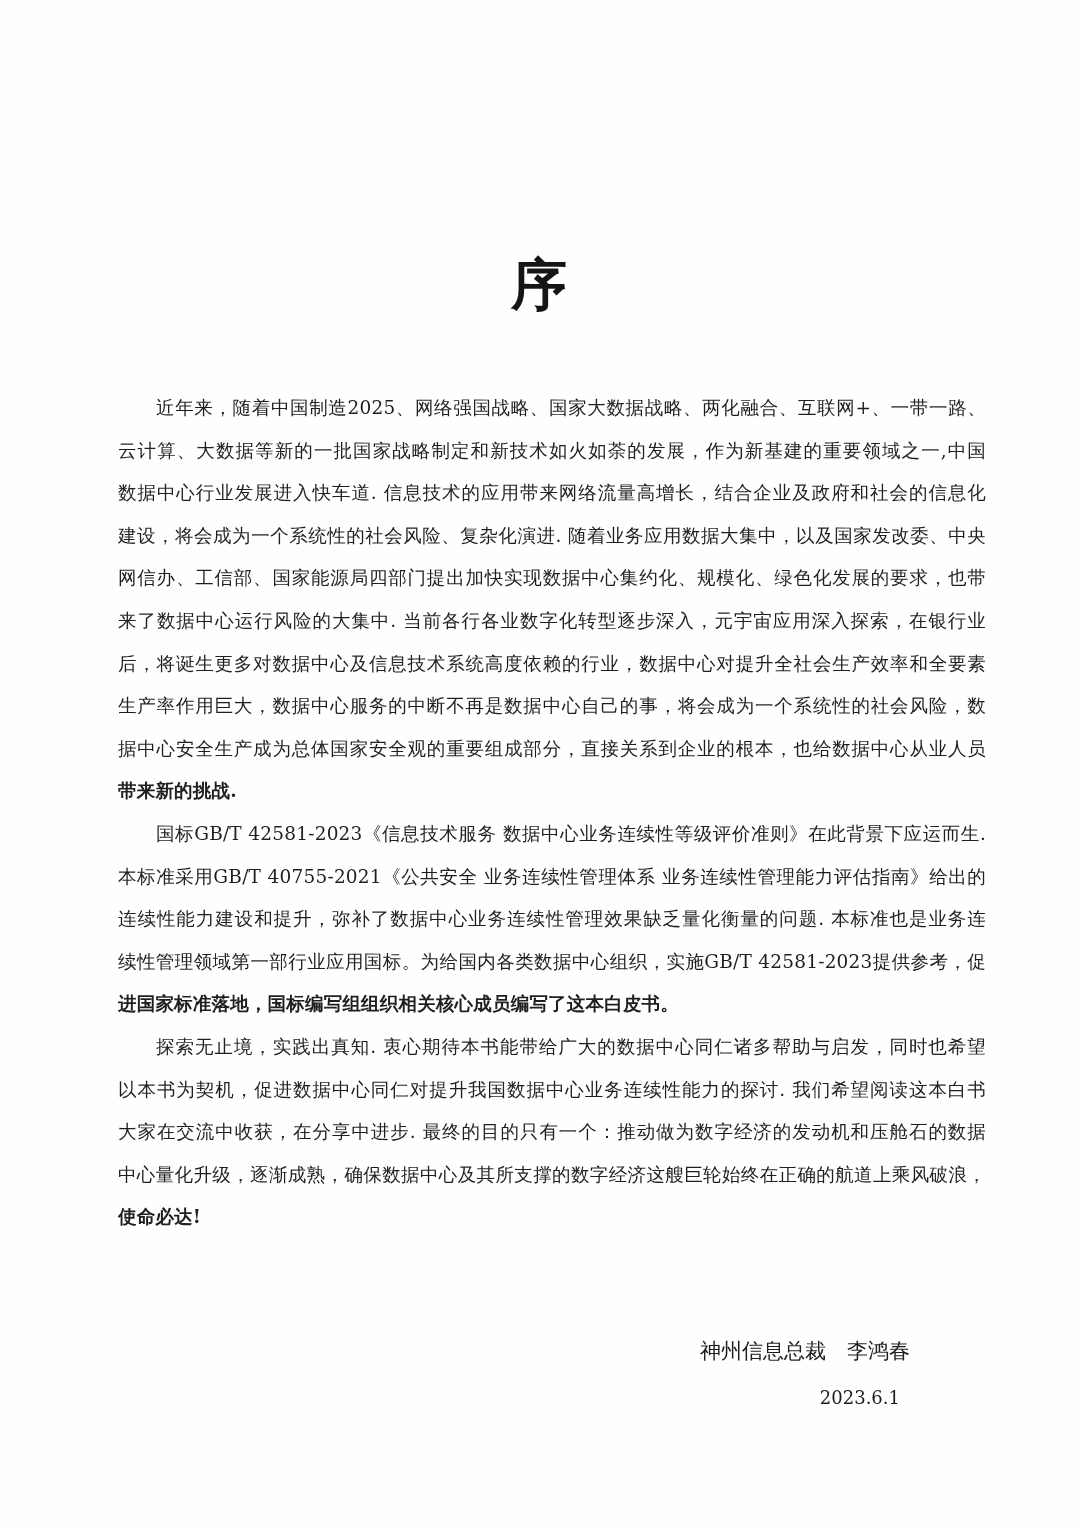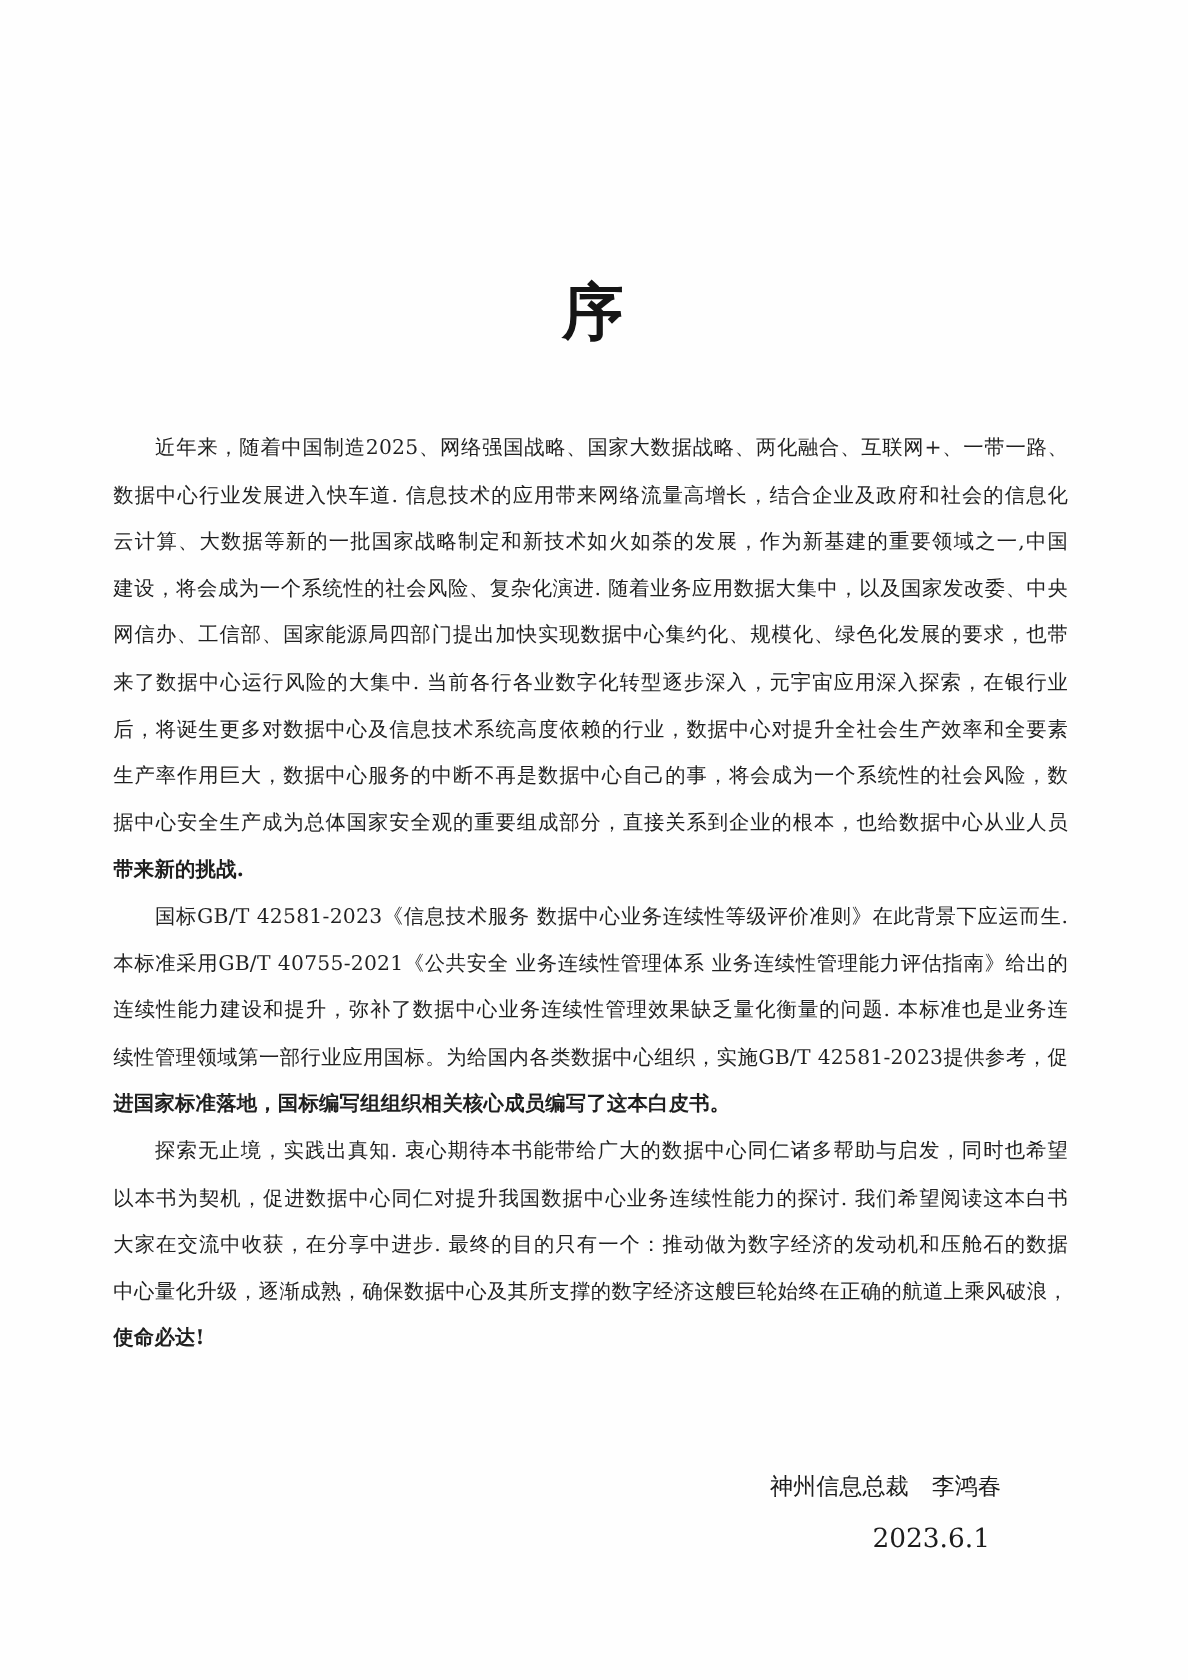--- a/index.html
+++ b/index.html
@@ -25,21 +25,21 @@
     text-align: center;
     font-size: 56px;
     line-height: 72px;
     font-weight: 700;
     color: #151515;
     letter-spacing: 2px;
   }
   .body-text {
     position: absolute;
     top: 387px;
-    left: 103px;
+    left: 118px;
     width: 868px;
   }
   .paragraph {
     margin: 0;
     padding: 0;
   }
   .line {
     height: 42.6px;
     line-height: 42.6px;
     font-size: 18.5px;
@@ -70,38 +70,38 @@
     color: #1c1c1c;
   }
   .sig-date {
     position: absolute;
     top: 1378px;
     left: 118px;
     width: 868px;
     box-sizing: border-box;
     padding-right: 86px;
     text-align: right;
-    font-size: 24px;
+    font-size: 18px;
     line-height: 40px;
     color: #1c1c1c;
   }
 </style>
 </head>
 <body>
 
 <div class="page">
 
   <h1 class="doc-title">序</h1>
 
   <div class="body-text">
 
     <div class="paragraph">
       <div class="line p-first">近年来，随着中国制造2025、网络强国战略、国家大数据战略、两化融合、互联网+、一带一路、</div>
+      <div class="line">云计算、大数据等新的一批国家战略制定和新技术如火如荼的发展，作为新基建的重要领域之一,中国</div>
       <div class="line">数据中心行业发展进入快车道. 信息技术的应用带来网络流量高增长，结合企业及政府和社会的信息化</div>
-      <div class="line">云计算、大数据等新的一批国家战略制定和新技术如火如荼的发展，作为新基建的重要领域之一,中国</div>
       <div class="line">建设，将会成为一个系统性的社会风险、复杂化演进. 随着业务应用数据大集中，以及国家发改委、中央</div>
       <div class="line">网信办、工信部、国家能源局四部门提出加快实现数据中心集约化、规模化、绿色化发展的要求，也带</div>
       <div class="line">来了数据中心运行风险的大集中. 当前各行各业数字化转型逐步深入，元宇宙应用深入探索，在银行业</div>
       <div class="line">后，将诞生更多对数据中心及信息技术系统高度依赖的行业，数据中心对提升全社会生产效率和全要素</div>
       <div class="line">生产率作用巨大，数据中心服务的中断不再是数据中心自己的事，将会成为一个系统性的社会风险，数</div>
       <div class="line">据中心安全生产成为总体国家安全观的重要组成部分，直接关系到企业的根本，也给数据中心从业人员</div>
       <div class="line p-last">带来新的挑战.</div>
     </div>
 
     <div class="paragraph">

